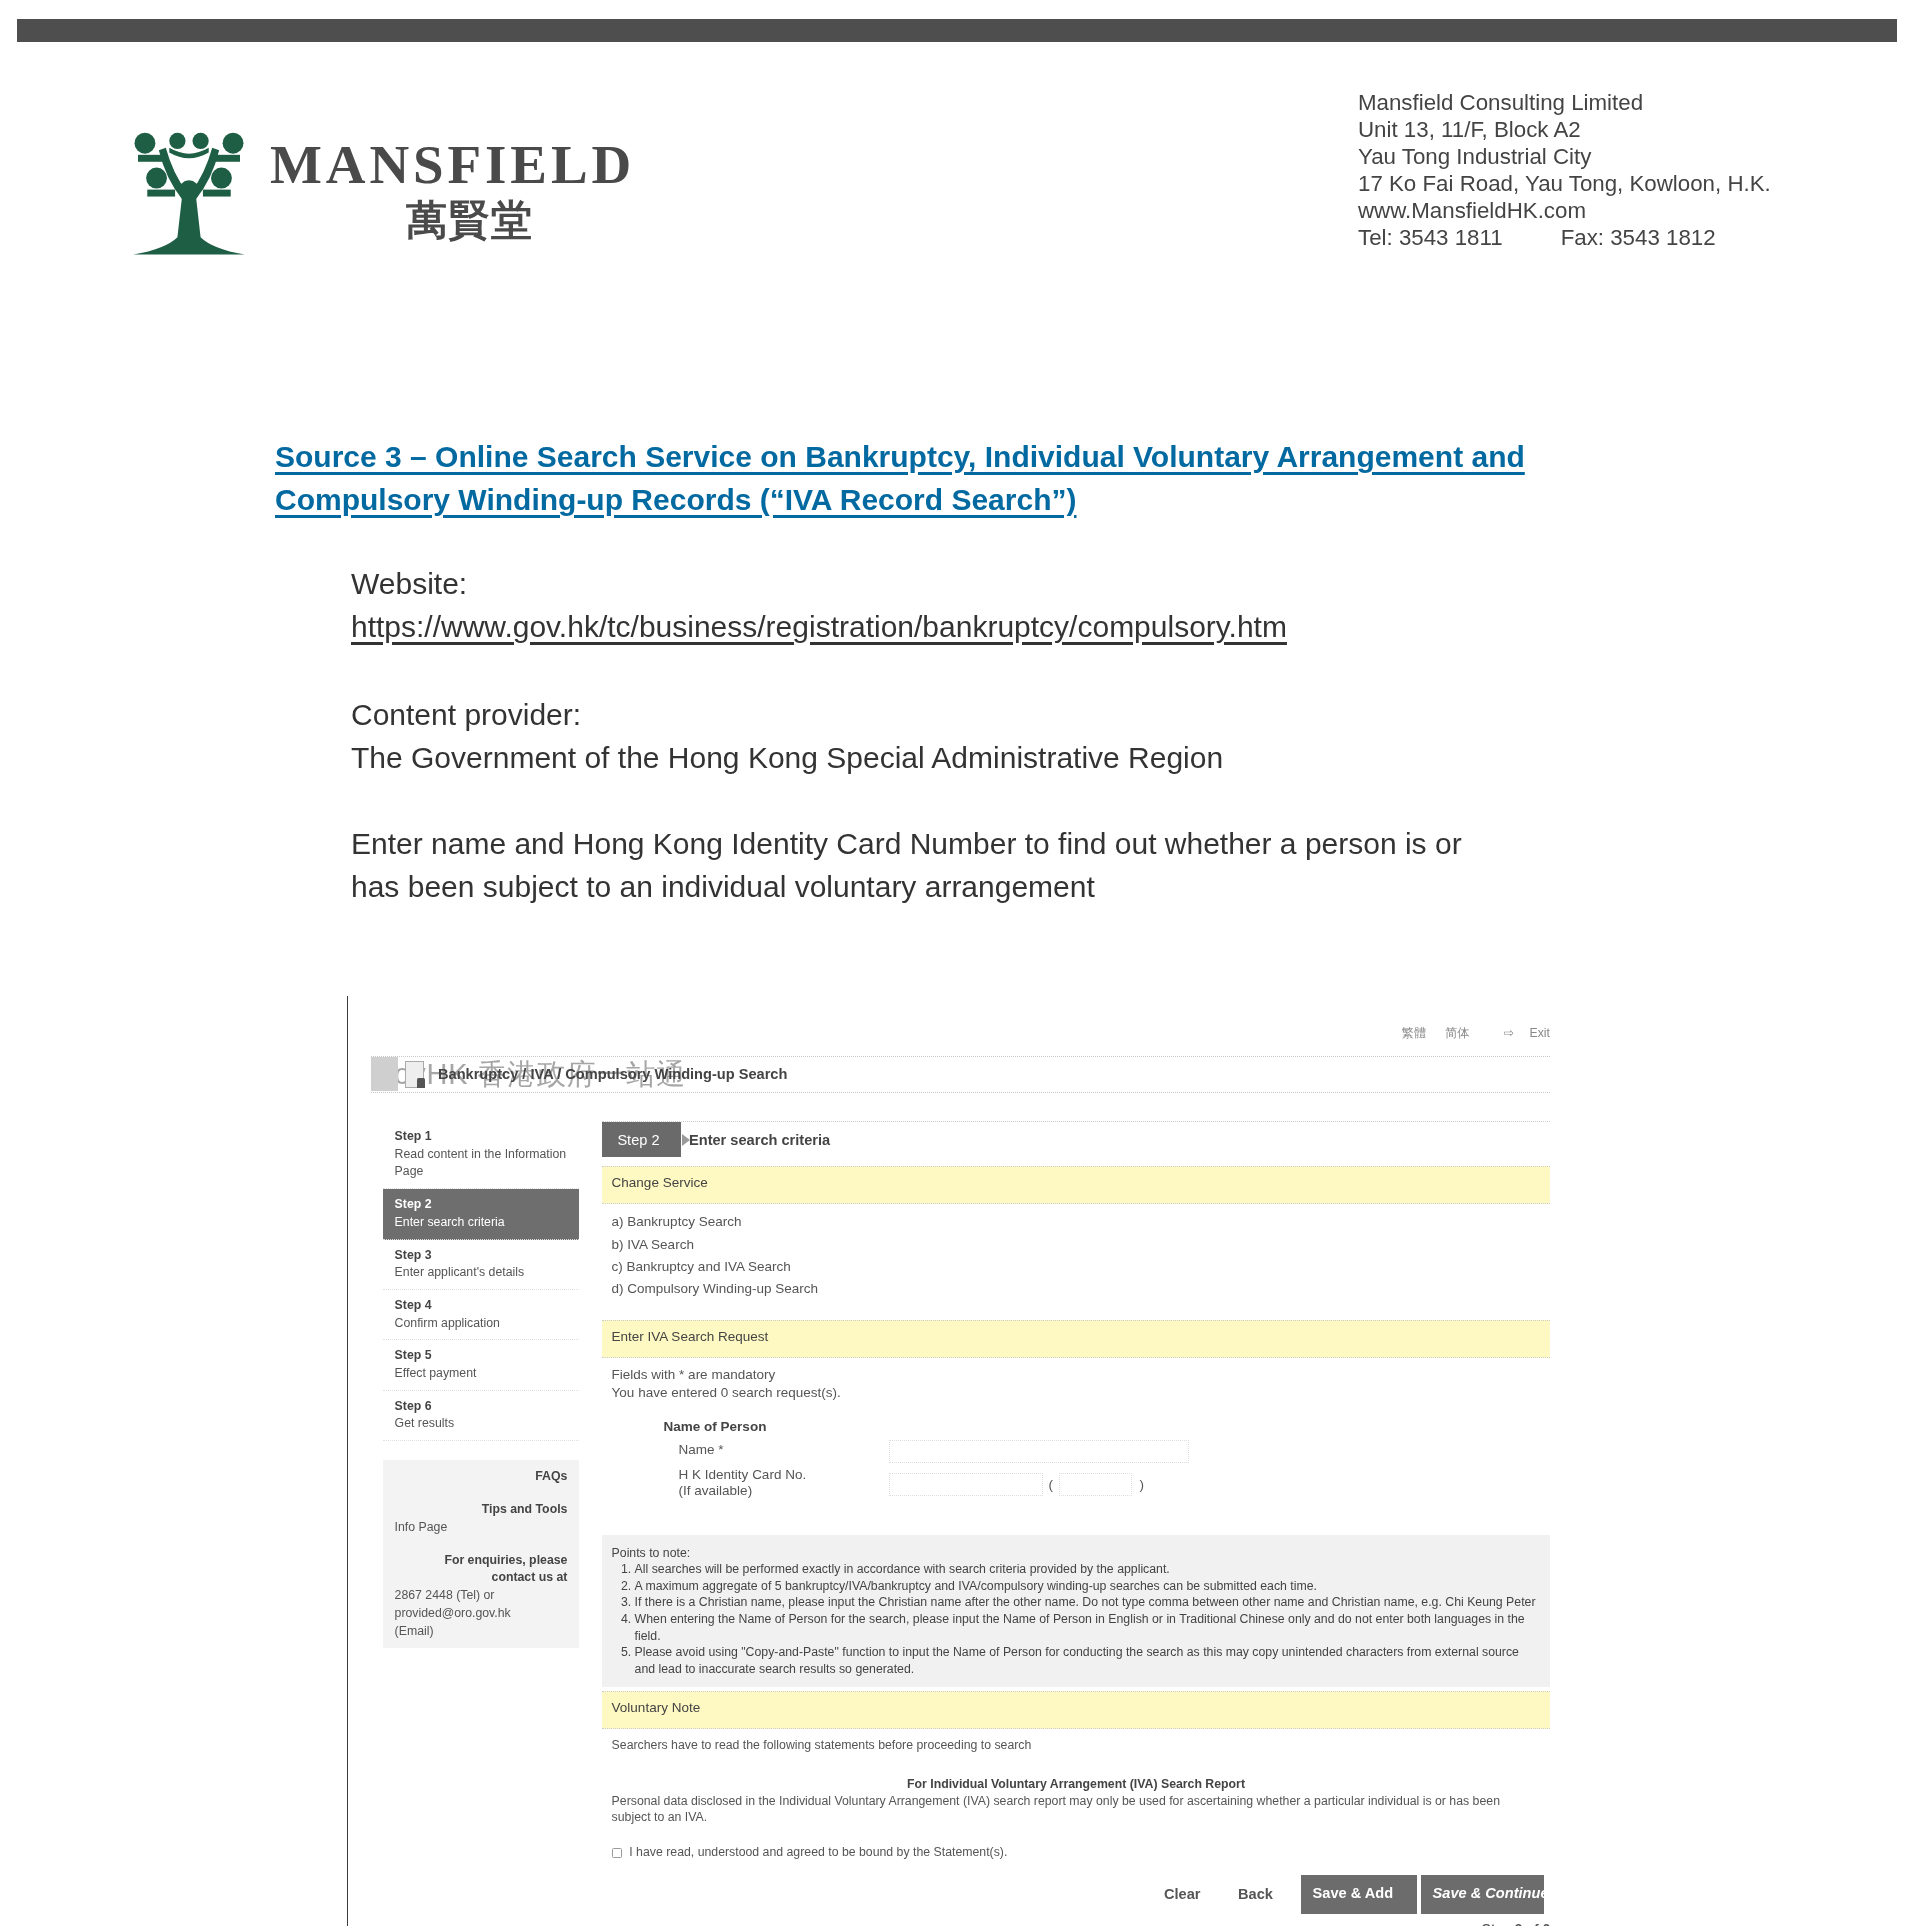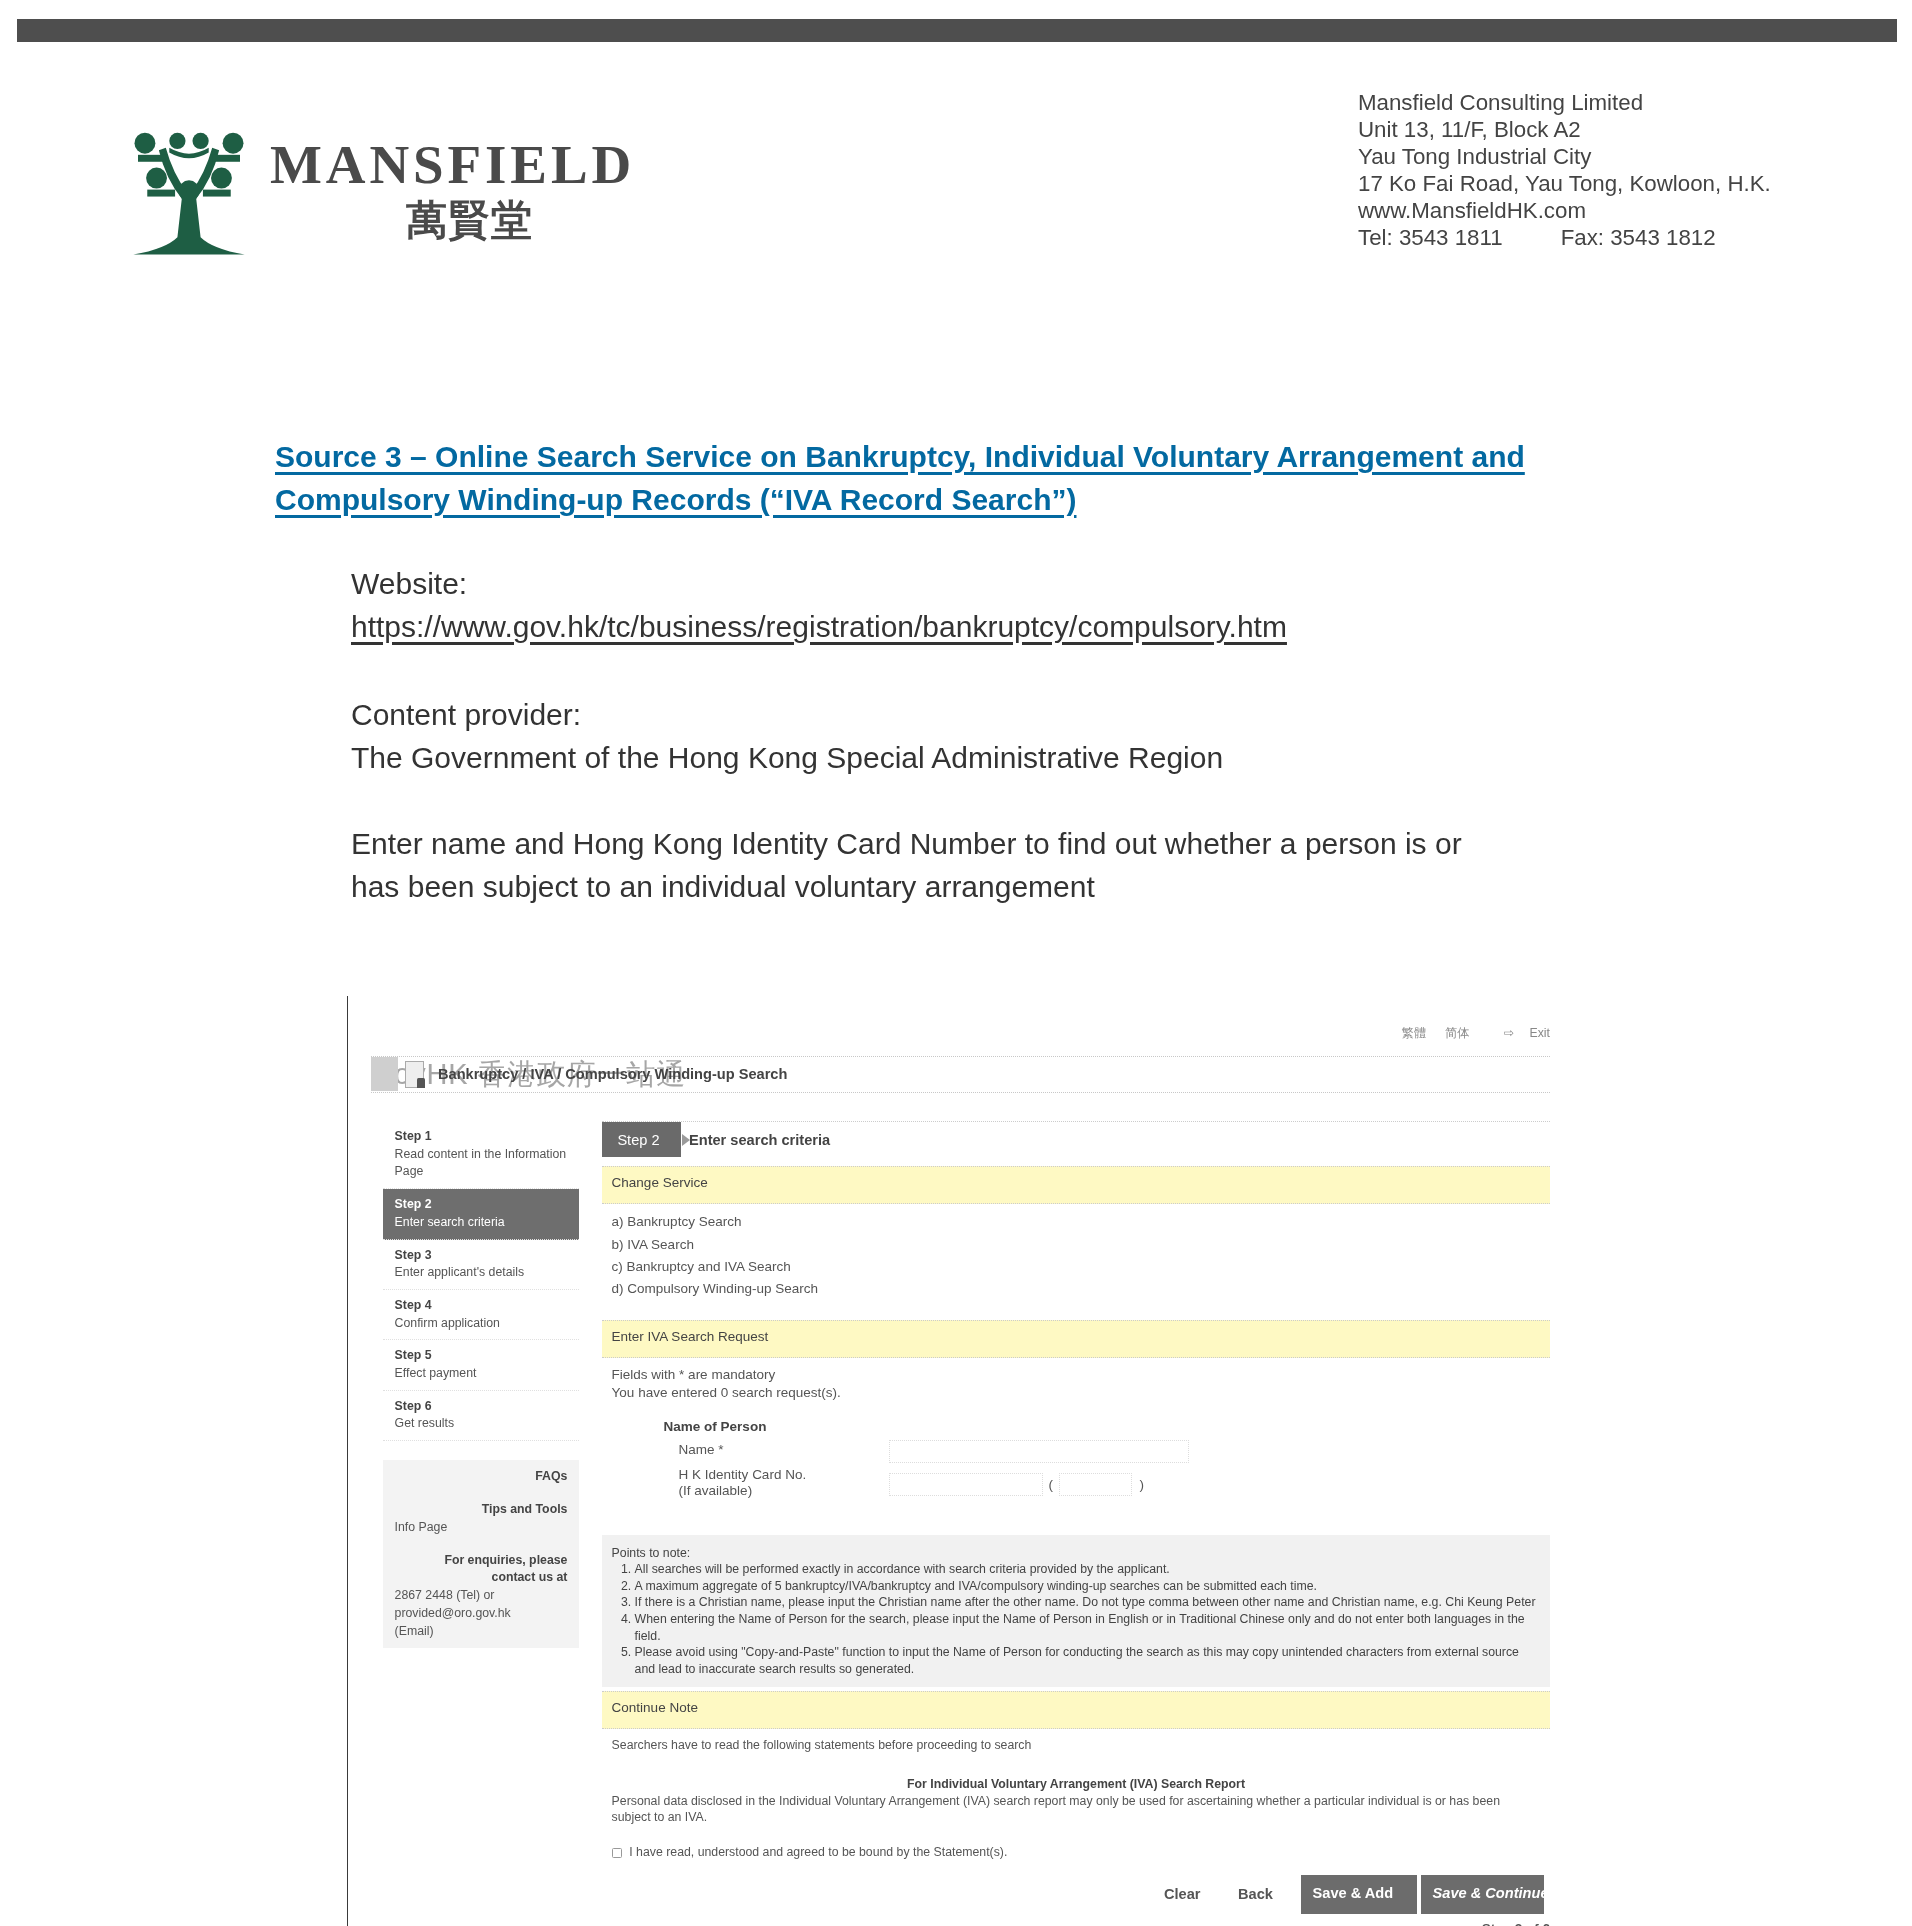--- a/index.html
+++ b/index.html
@@ -211,21 +211,21 @@
       <div>Points to note:</div>
       <ol>
         <li>All searches will be performed exactly in accordance with search criteria provided by the applicant.</li>
         <li>A maximum aggregate of 5 bankruptcy/IVA/bankruptcy and IVA/compulsory winding-up searches can be submitted each time.</li>
         <li>If there is a Christian name, please input the Christian name after the other name. Do not type comma between other name and Christian name, e.g. Chi Keung Peter</li>
         <li>When entering the Name of Person for the search, please input the Name of Person in English or in Traditional Chinese only and do not enter both languages in the field.</li>
         <li>Please avoid using "Copy-and-Paste" function to input the Name of Person for conducting the search as this may copy unintended characters from external source and lead to inaccurate search results so generated.</li>
       </ol>
     </div>
 
-    <div class="sec-head" style="margin-top:3.9px;">Continue Note</div>
+    <div class="sec-head" style="margin-top:3.9px;">Voluntary Note</div>
     <div class="sec-body" style="font-size:12.3px; line-height:16.6px;">
       <div>Searchers have to read the following statements before proceeding to search</div>
       <div style="height:23px;"></div>
       <div style="font-weight:bold;color:#444;text-align:center;">For Individual Voluntary Arrangement (IVA) Search Report</div>
       <div>Personal data disclosed in the Individual Voluntary Arrangement (IVA) search report may only be used for ascertaining whether a particular individual is or has been subject to an IVA.</div>
     </div>
 
     <div style="padding:11.6px 9.6px 0 9.6px; font-size:12.3px;">
       <span class="checkbox"></span><span>I have read, understood and agreed to be bound by the Statement(s).</span>
     </div>

